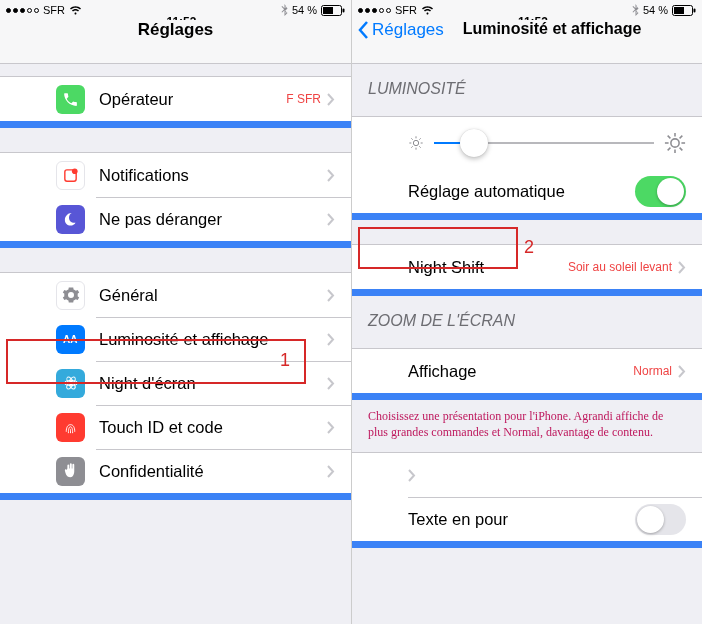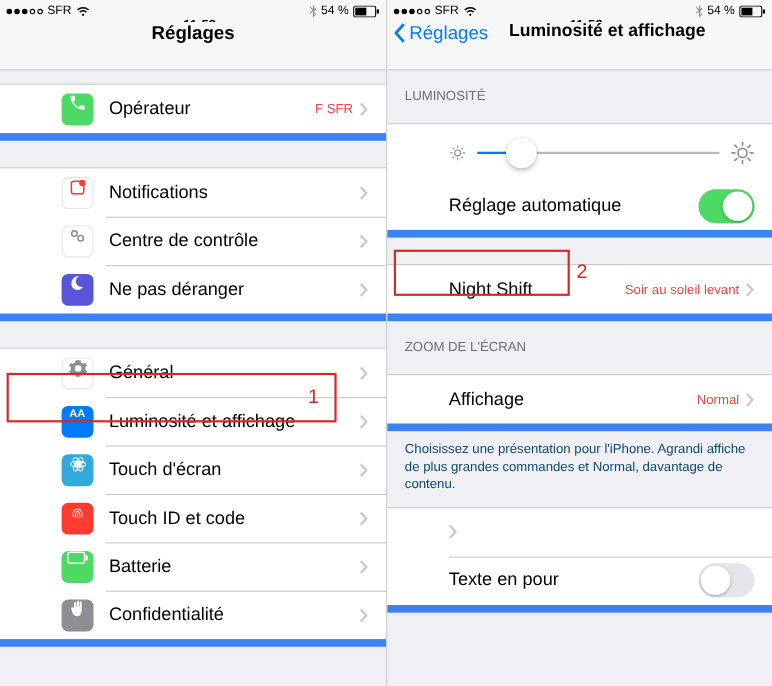--- a/index.html
+++ b/index.html
@@ -58,30 +58,32 @@
     display: flex;
     align-items: center;
     color: #007aff;
     font-size: 17px;
     gap: 2px;
   }
   .chev-left { width: 12px; height: 20px; }
   
   .content { }
   .group-header {
-    font-size: 12px;
+    font-size: 16px;
     color: #6d6d72;
     padding: 16px 16px 18px 16px;
     text-transform: uppercase;
+    font-style: italic;
   }
   .group-footer {
     font-size: 12px;
-    color: #0c4a6e;
+    color: #be185d;
     padding: 8px 24px 12px 16px;
     line-height: 1.35;
+    font-family: Liberation Serif, serif;
   }
   .section {
     background: #fff;
     border-top: 1px solid #c8c7cc;
     border-bottom: 7px solid #3b82f6;
     padding-left: 40px;
   }
   .row {
     display: flex;
     align-items: center;
@@ -97,21 +99,21 @@
     top: 0;
     height: 1px;
     background: #c8c7cc;
   }
   .row.noicon + .row.noicon::before,
   .row.noicon::before { left: 16px; }
   .row .icon {
     width: 29px; height: 29px;
     border-radius: 6px;
     margin-right: 14px;
-    display:flex; align-items:flex-start; justify-content:center;
+    display:flex; align-items:center; justify-content:center;
     flex-shrink: 0;
   }
   .row .label { font-size: 16.5px; color: #000; flex: 1; }
   .row .detail { font-size: 12px; color: #ef4444; margin-right: 6px; }
   .row .chev { color: #c7c7cc; flex-shrink:0; }
   .spacer { height: 24px; }
   .spacer-sm { height: 12px; }
   
   .toggle {
     width: 51px; height: 31px; border-radius: 16px;
@@ -236,34 +238,20 @@
               </svg>
           </div>
           <div class="label">Notifications</div>
           <span class="chev">
               <svg width="8" height="13" viewBox="0 0 8 13">
                 <path fill="none" stroke="#c7c7cc" stroke-width="2" d="M1 1l5 5.5L1 12"></path>
               </svg>
             </span>
         </div>
         <div class="row">
-          <div class="icon" style="background:#fff;border:1px solid #e5e5ea">
-            <svg width="17" height="17" viewBox="0 0 24 24">
-                <circle cx="8" cy="9" r="3.5" fill="none" stroke="#8e8e93" stroke-width="2"></circle>
-                <circle cx="16" cy="15" r="3.5" fill="none" stroke="#8e8e93" stroke-width="2"></circle>
-              </svg>
-          </div>
-          <div class="label">Centre de contrôle</div>
-          <span class="chev">
-              <svg width="8" height="13" viewBox="0 0 8 13">
-                <path fill="none" stroke="#c7c7cc" stroke-width="2" d="M1 1l5 5.5L1 12"></path>
-              </svg>
-            </span>
-        </div>
-        <div class="row">
           <div class="icon" style="background:#5856d6">
             <svg width="16" height="16" viewBox="0 0 24 24">
                 <path fill="#fff" d="M12.5 3c.2 0 .3 0 .5.1-2.4 1.3-4 3.9-4 6.9 0 4.3 3.5 7.8 7.8 7.8.7 0 1.4-.1 2-.3-1.5 2.6-4.3 4.4-7.5 4.4C6.6 21.9 2.8 18.1 2.8 13.4 2.8 8.1 7.2 3 12.5 3z"></path>
               </svg>
           </div>
           <div class="label">Ne pas déranger</div>
           <span class="chev">
               <svg width="8" height="13" viewBox="0 0 8 13">
                 <path fill="none" stroke="#c7c7cc" stroke-width="2" d="M1 1l5 5.5L1 12"></path>
               </svg>
@@ -303,52 +291,38 @@
           <div class="icon" style="background:#34aadc">
             <svg width="18" height="18" viewBox="0 0 24 24">
                 <circle cx="12" cy="12" r="3" fill="#fff"></circle>
                 <g stroke="#fff" stroke-width="1.3" fill="none">
                   <ellipse cx="12" cy="12" rx="9" ry="3.5"></ellipse>
                   <ellipse cx="12" cy="12" rx="9" ry="3.5" transform="rotate(60 12 12)"></ellipse>
                   <ellipse cx="12" cy="12" rx="9" ry="3.5" transform="rotate(120 12 12)"></ellipse>
                 </g>
               </svg>
           </div>
-          <div class="label">Touch d'écran</div>
+          <div class="label">Night d'écran</div>
           <span class="chev">
               <svg width="8" height="13" viewBox="0 0 8 13">
                 <path fill="none" stroke="#c7c7cc" stroke-width="2" d="M1 1l5 5.5L1 12"></path>
               </svg>
             </span>
         </div>
         <div class="row">
           <div class="icon" style="background:#ff3b30">
             <svg width="17" height="17" viewBox="0 0 24 24">
                 <g fill="none" stroke="#fff" stroke-width="1.3">
                   <path d="M6 18c0-6 2-10 6-10s6 4 6 10"></path>
                   <path d="M9 20c0-6 1-9 3-9s3 3 3 9"></path>
                   <path d="M12 20c0-5 0-6 0-6"></path>
                 </g>
               </svg>
           </div>
           <div class="label">Touch ID et code</div>
-          <span class="chev">
-              <svg width="8" height="13" viewBox="0 0 8 13">
-                <path fill="none" stroke="#c7c7cc" stroke-width="2" d="M1 1l5 5.5L1 12"></path>
-              </svg>
-            </span>
-        </div>
-        <div class="row">
-          <div class="icon" style="background:#4cd964">
-            <svg width="20" height="12" viewBox="0 0 24 14">
-                <rect x="1" y="1" width="18" height="12" rx="2" fill="none" stroke="#fff" stroke-width="1.6"></rect>
-                <rect x="20" y="4" width="2.5" height="6" rx="1" fill="#fff"></rect>
-              </svg>
-          </div>
-          <div class="label">Batterie</div>
           <span class="chev">
               <svg width="8" height="13" viewBox="0 0 8 13">
                 <path fill="none" stroke="#c7c7cc" stroke-width="2" d="M1 1l5 5.5L1 12"></path>
               </svg>
             </span>
         </div>
         <div class="row">
           <div class="icon" style="background:#8e8e93">
             <svg width="15" height="18" viewBox="0 0 24 28">
                 <path fill="#fff" d="M7 10V5c0-1 .7-1.5 1.5-1.5S10 4 10 5v5h1V3c0-1 .7-1.5 1.5-1.5S14 2 14 3v7h1V4c0-1 .7-1.5 1.5-1.5S18 3 18 4v10c0 5-2 10-6 10s-7-3-8-7l-1-4c-.3-1 .5-2 1.5-2 .7 0 1.3.5 1.5 1.2z"></path>

